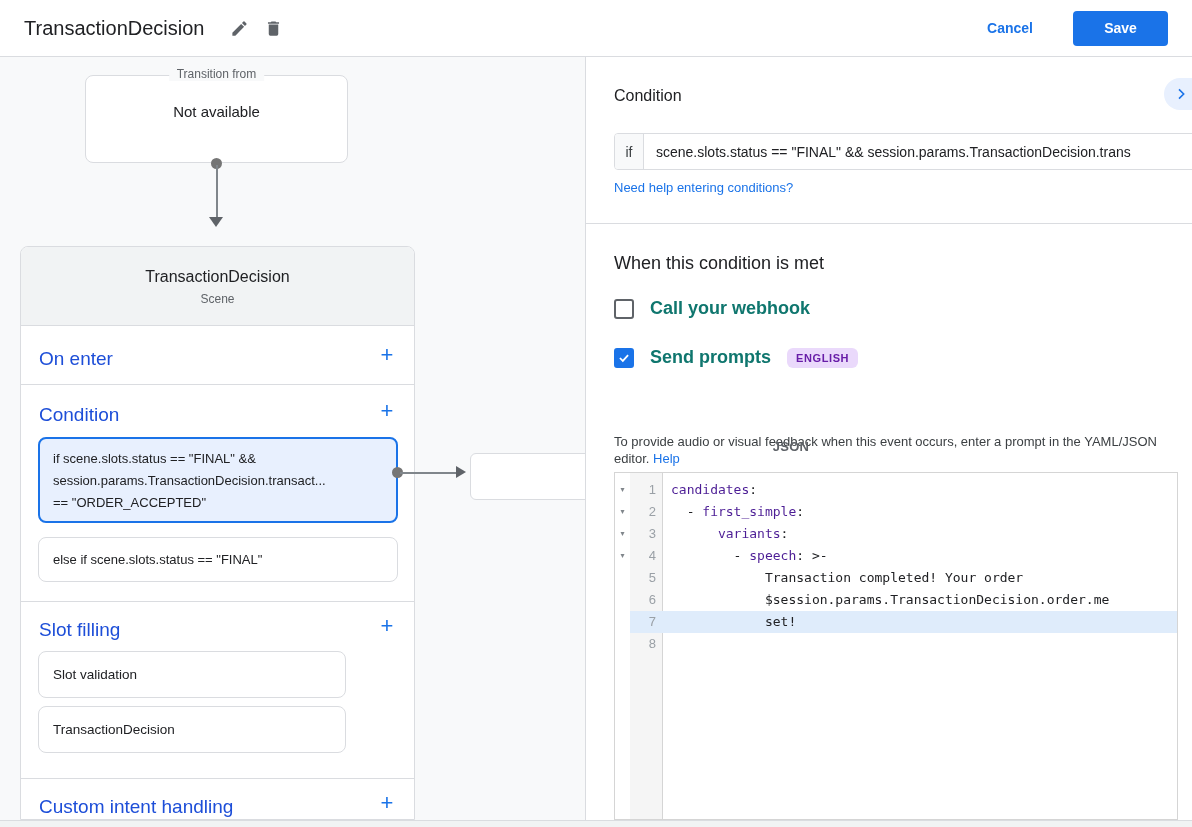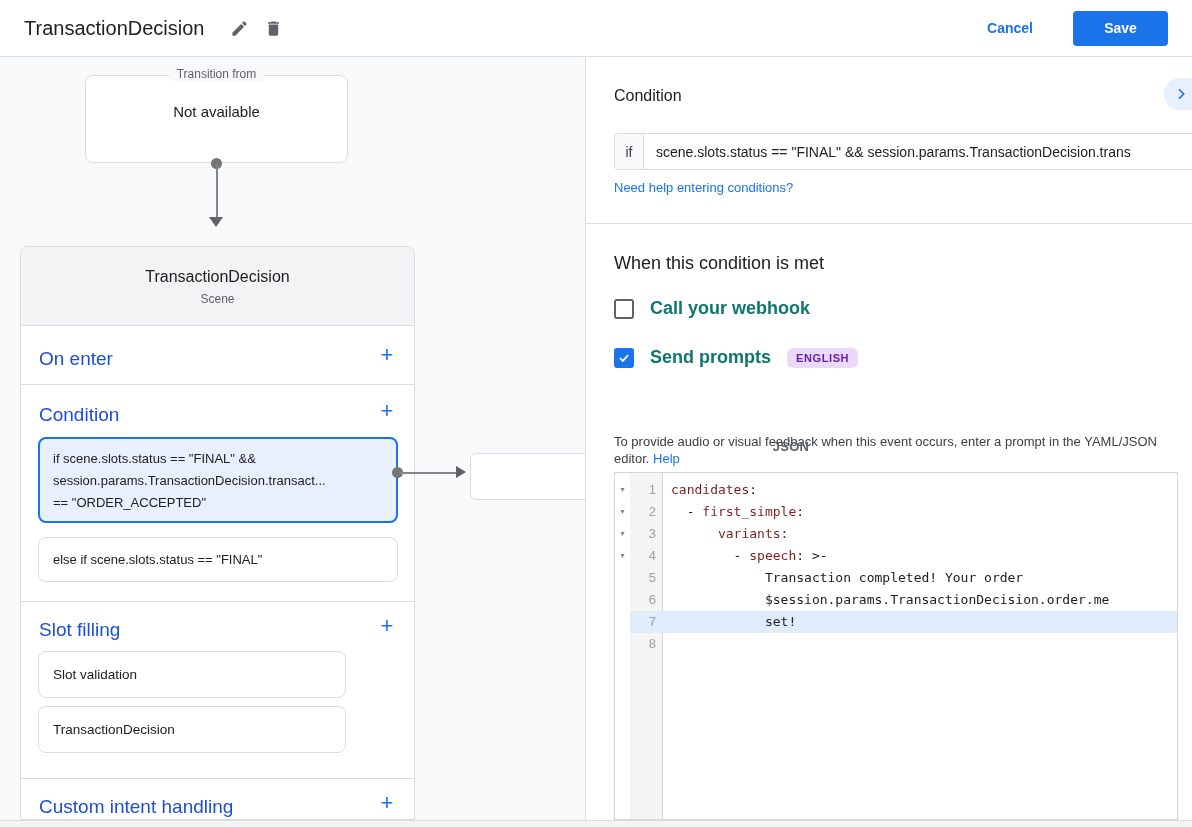--- a/index.html
+++ b/index.html
@@ -105,21 +105,21 @@
   .ed-foldbg { position:absolute; left:0; top:0; width:15px; height:100%; background:#fff; }
   .ed-numbg  { position:absolute; left:15px; top:0; width:32px; height:100%; background:#f5f5f5; }
   .ed-sep    { position:absolute; left:47px; top:0; width:1px; height:100%; background:#d5d5d5; }
   .ed-rows { position:absolute; left:0; top:6px; width:100%; }
   .ed-row { display:flex; height:22px; line-height:22px; }
   .ed-fold { width:15px; text-align:center; font-size:8px; color:#80868b; cursor:pointer; }
   .ed-num { width:32px; text-align:right; padding-right:6px; font-size:13px; color:#9aa0a6; }
   .ed-code { flex:1; padding-left:9px; font-family:"DejaVu Sans Mono", monospace; font-size:13px;
              white-space:pre; overflow:hidden; }
   .ed-num.hl, .ed-code.hl { background:#dfecfb; }
-  .tk-k { color:#7f1d1d; }
+  .tk-k { color:#4c1d95; }
   .tk-p { color:#202124; }
 
   .bottom-strip { position:absolute; left:0; top:820px; width:1192px; height:7px; background:#f1f3f4;
                   border-top:1px solid #dadce0; z-index:5; }
 </style>
 </head>
 <body>
 
 <div id="app">
 

